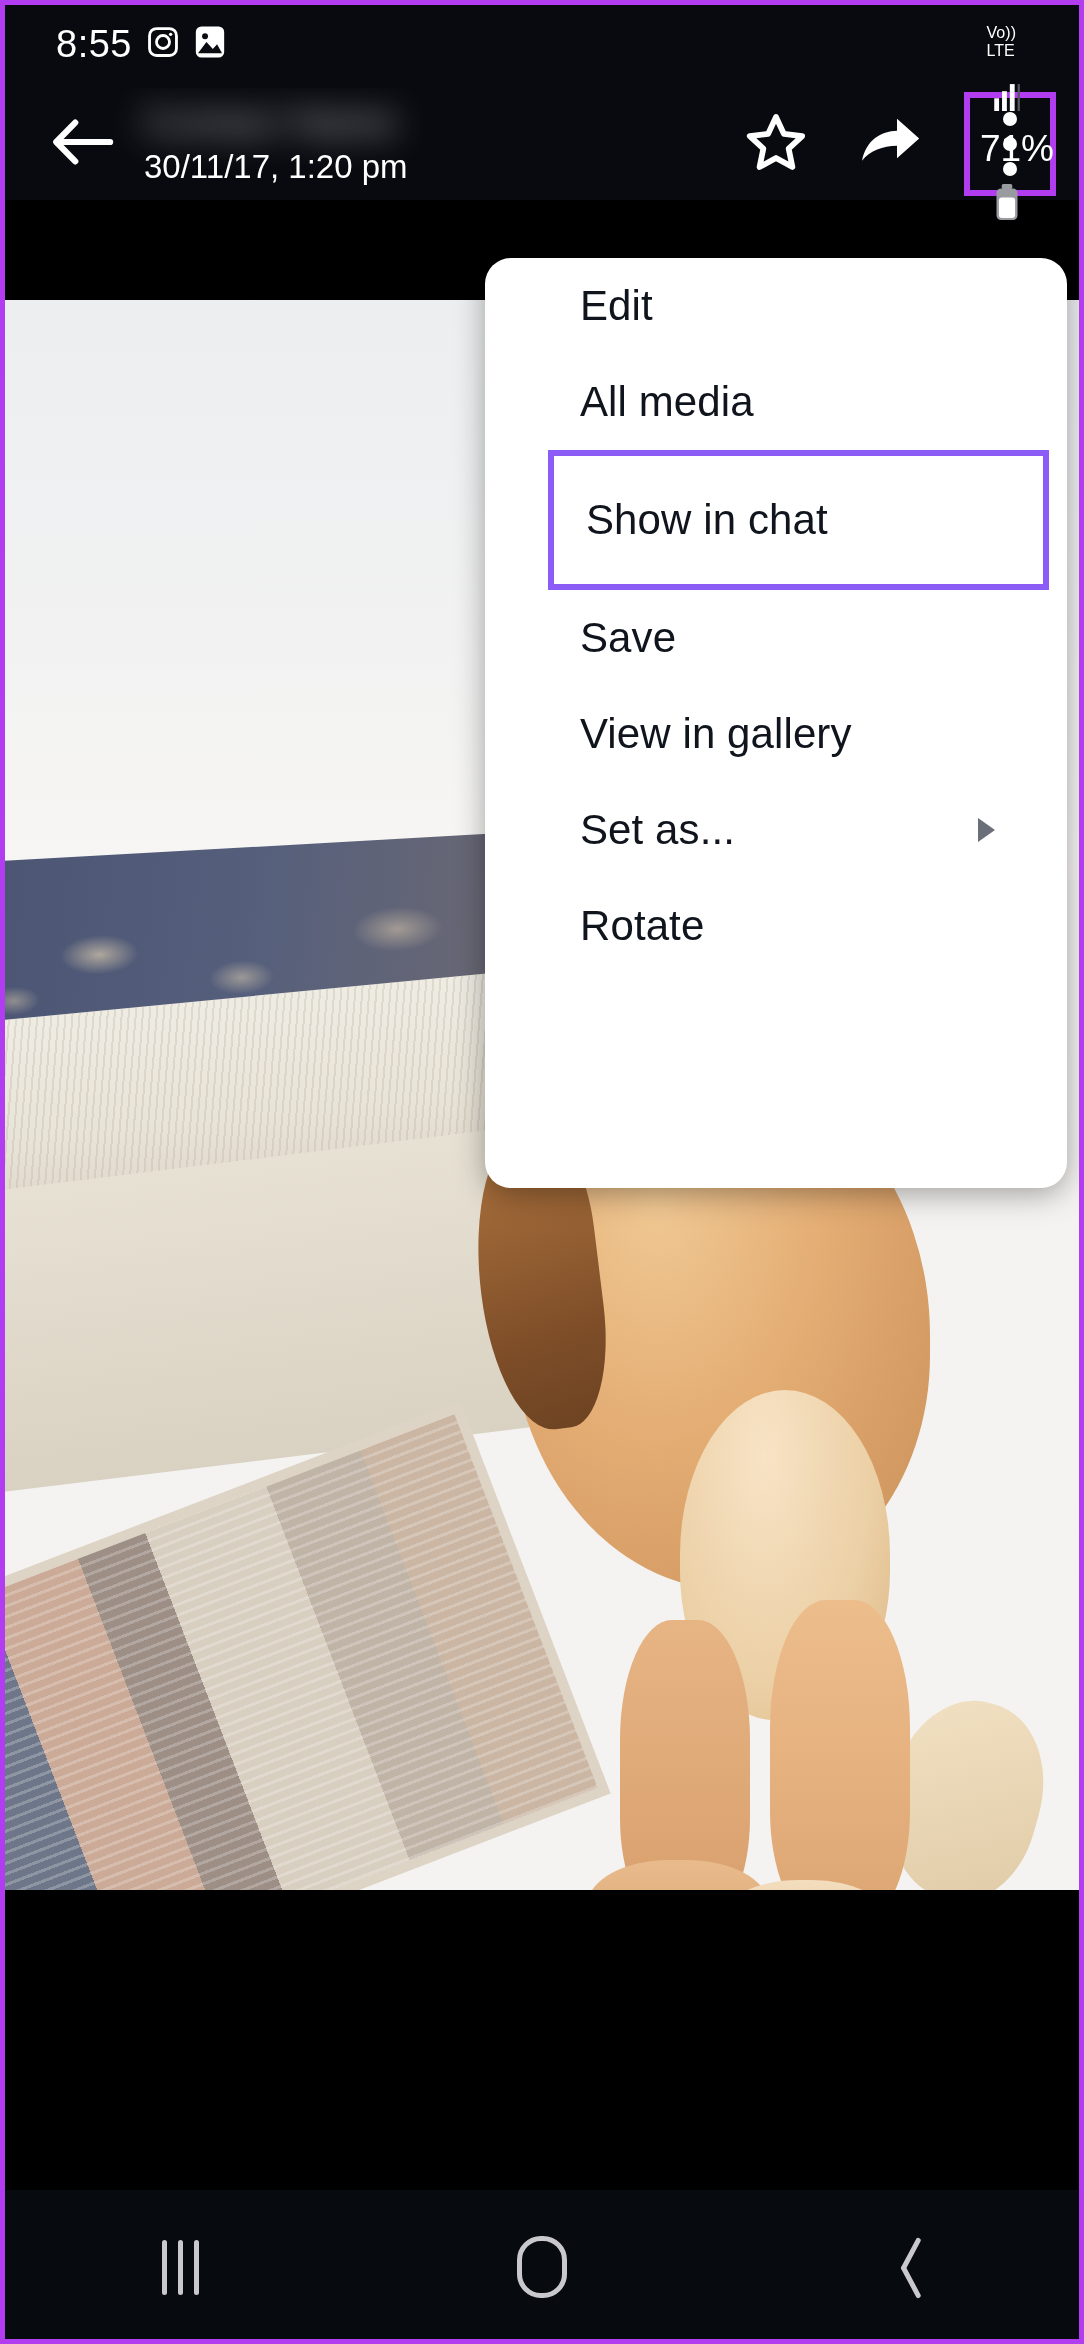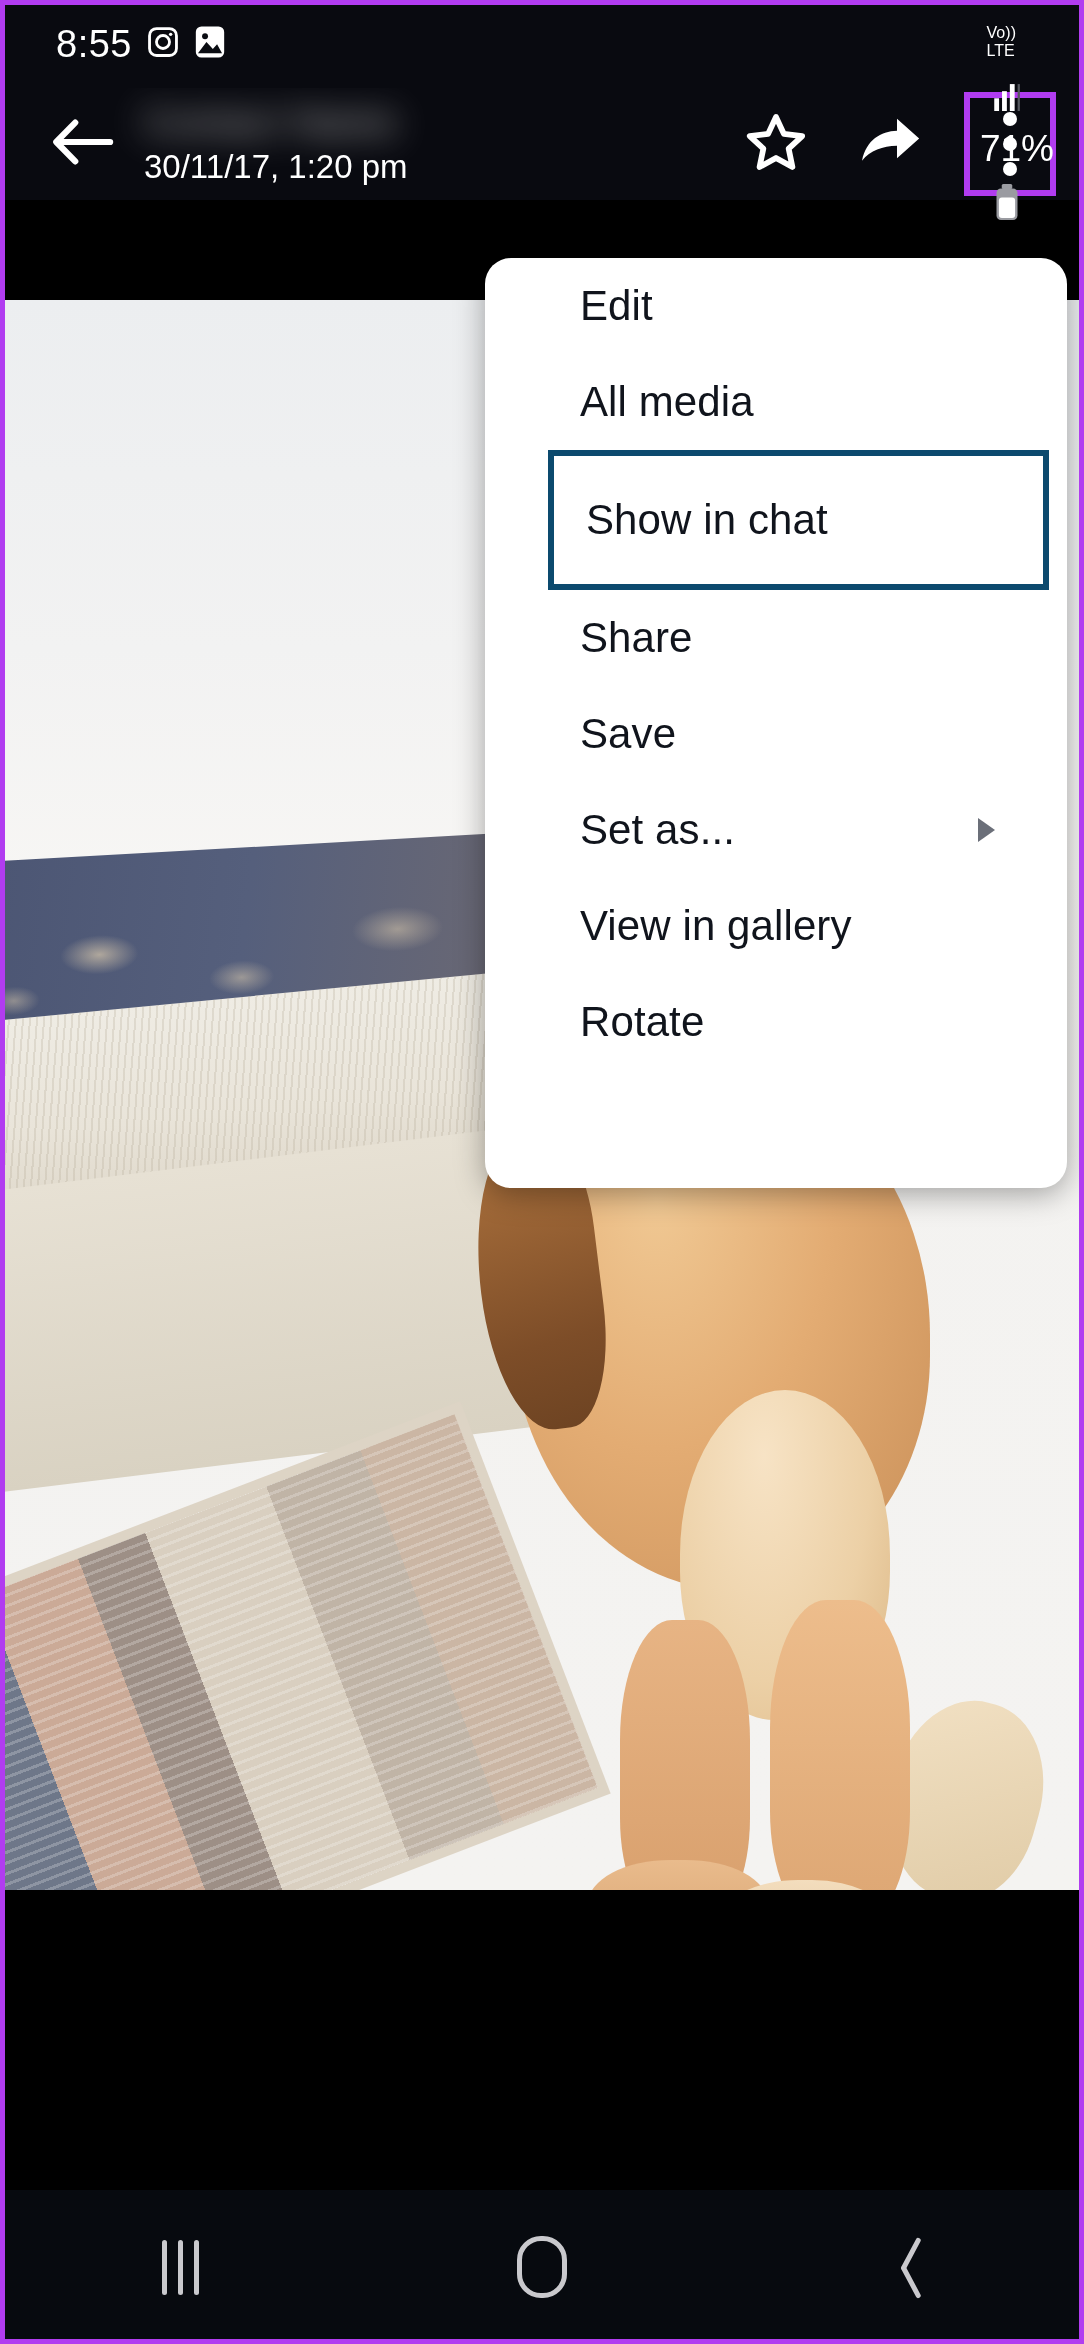--- a/index.html
+++ b/index.html
@@ -206,21 +206,21 @@
     z-index:30; overflow:hidden;padding-left:48px;
   }
   .menu-item{
     height:96px; display:flex; align-items:center;
     padding:0 0 0 47px; position:relative;
   }
   .menu-item span.label{
     font-size:42px; color:#10141c; letter-spacing:.1px; white-space:nowrap;
   }
   .menu-item.highlight{
-    border:6px solid #0c4a6e;
+    border:6px solid #8b5cf6;
     margin:0 18px 0 15px;
     padding-left:32px;
     height:140px;
   }
   .submenu-arrow{
     position:absolute; right:72px; top:50%; transform:translateY(-50%);
     width:0; height:0; border-left:17px solid #6b6f79;
     border-top:12px solid transparent; border-bottom:12px solid transparent;
   }
 
@@ -388,31 +388,28 @@
     <div class="menu-item">
       <span class="label">Edit</span>
     </div>
     <div class="menu-item">
       <span class="label">All media</span>
     </div>
     <div class="menu-item highlight">
       <span class="label">Show in chat</span>
     </div>
     <div class="menu-item">
-      <span class="label">Share</span>
-    </div>
-    <div class="menu-item">
       <span class="label">Save</span>
+    </div>
+    <div class="menu-item">
+      <span class="label">View in gallery</span>
     </div>
     <div class="menu-item">
       <span class="label">Set as...</span>
       <span class="submenu-arrow"></span>
-    </div>
-    <div class="menu-item">
-      <span class="label">View in gallery</span>
     </div>
     <div class="menu-item">
       <span class="label">Rotate</span>
     </div>
     <div class="menu-item">
       
     </div>
 
   </div>
 

